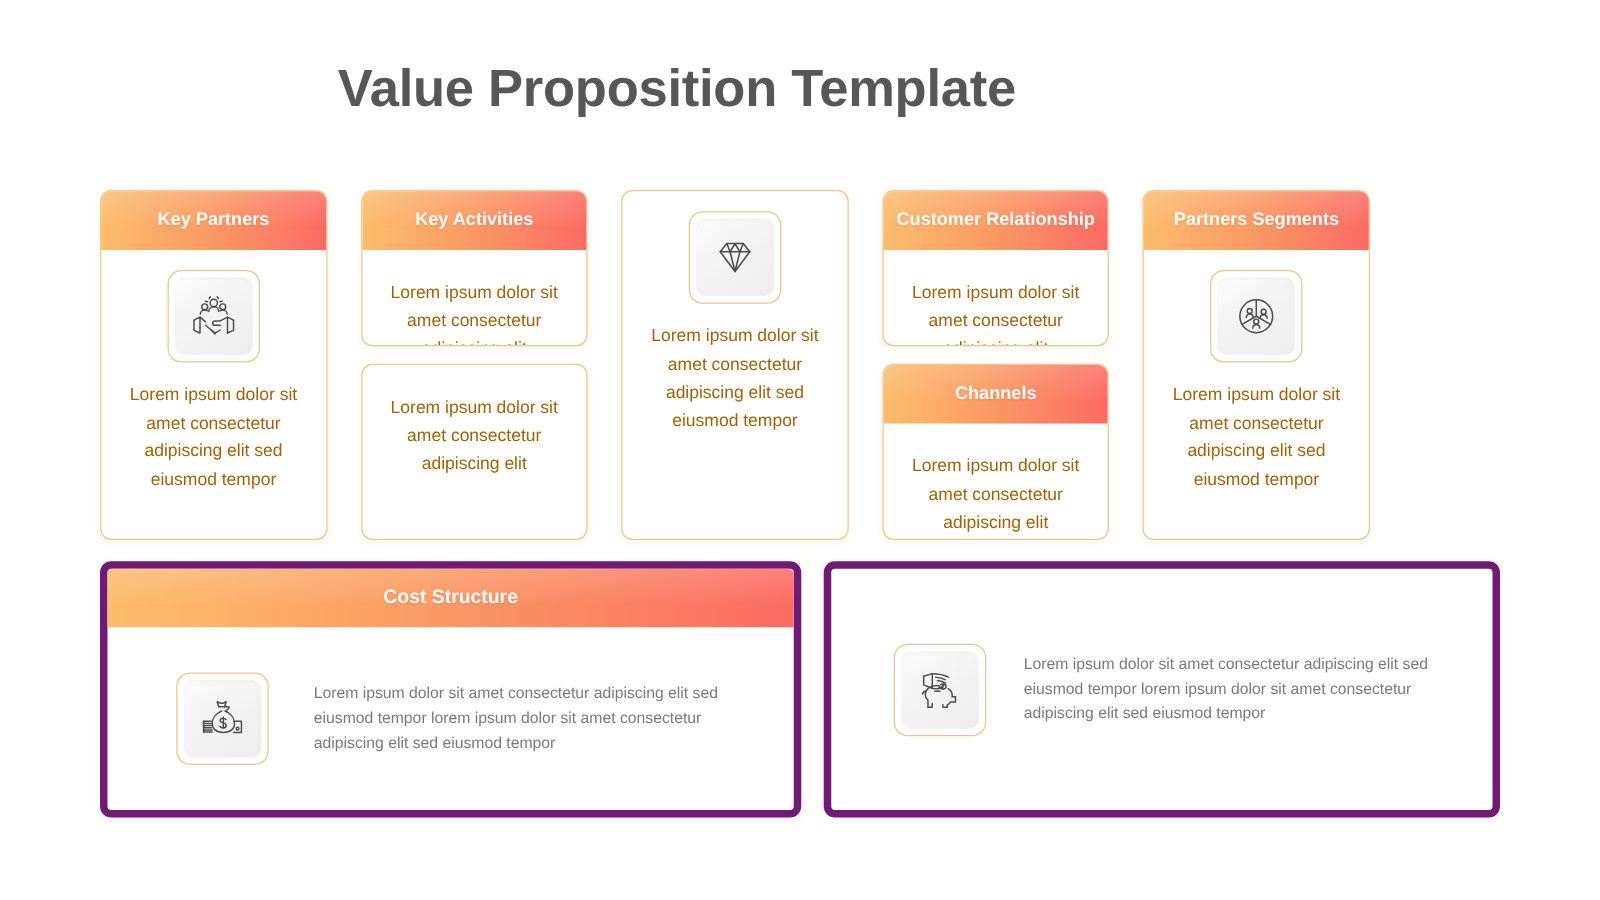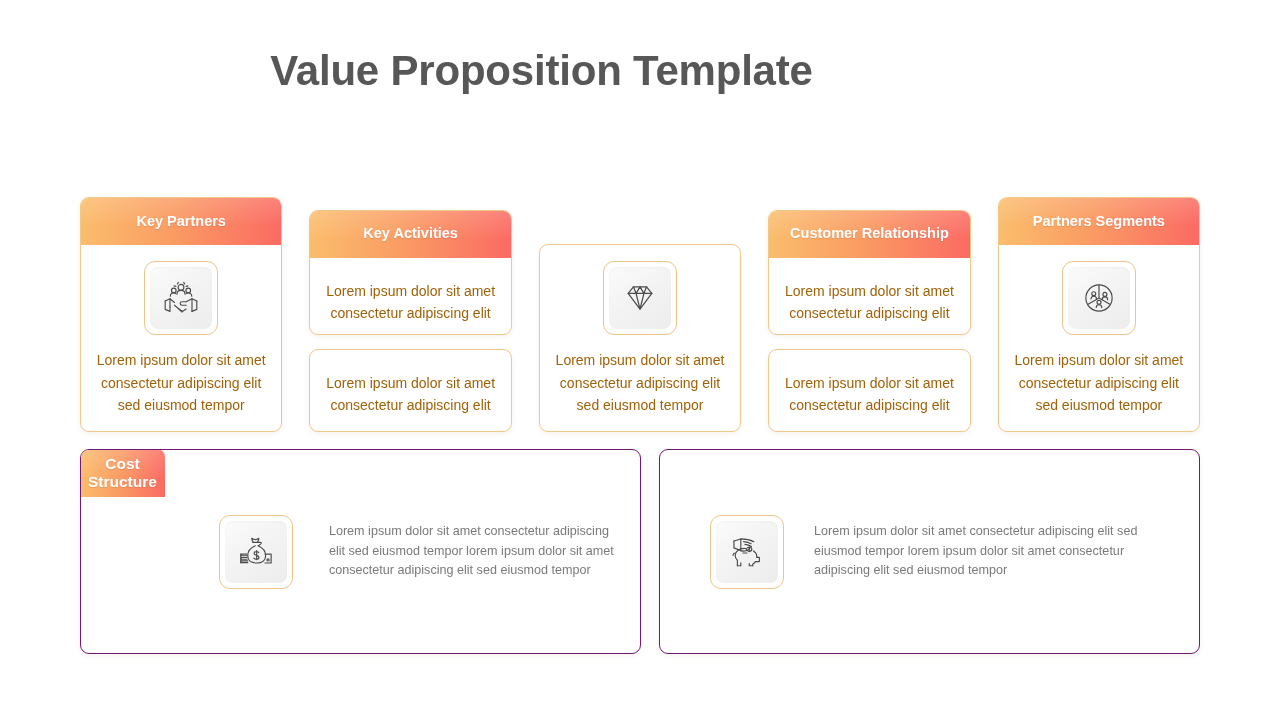--- a/index.html
+++ b/index.html
@@ -30,25 +30,24 @@
     font-weight: bold;
     color: #575757;
     letter-spacing: -0.2px;
   }
 
   
   .top-grid {
     position: absolute;
     left: 80px;
     top: 152px;
-    width: 1120px;
+    width: 1016px;
     height: 280px;
     display: flex;
     gap: 27px;
-    align-items: flex-end;
   }
 
   .column {
     flex: 1 1 0;
     display: flex;
     flex-direction: column;
     gap: 14px;
     min-width: 0;
   }
 
@@ -142,25 +141,25 @@
     position: absolute;
     left: 80px;
     top: 449px;
     width: 1120px;
     height: 205px;
     display: flex;
     gap: 18px;
   }
   .bottom-card {
     background: #ffffff;
-    border: 1px solid #701a75;
+    border: 6px solid #701a75;
     border-radius: 9px;
     box-shadow: 0 2px 5px rgba(180,140,90,0.10);
     display: flex;
-    flex-direction: row;
+    flex-direction: column;
     overflow: hidden;
   }
   .bottom-card.cost { flex: 0 0 561px; }
   .bottom-card.revenue { flex: 0 0 541px; }
 
   .bottom-body {
     flex: 1 1 auto;
     display: flex;
     align-items: center;
     padding: 0 22px 0 55px;
@@ -256,20 +255,23 @@
       <div class="card" style="flex:0 0 125px;">
         <div class="card-header">
           <span class="card-header-title">Customer Relationship</span>
         </div>
         <div class="card-body text-only">
           <p class="body-text">Lorem ipsum dolor sit amet consectetur adipiscing elit</p>
         </div>
       </div>
 
       <div class="card grow">
+        <div class="card-header">
+          <span class="card-header-title">Channels</span>
+        </div>
         <div class="card-body text-only">
           <p class="body-text">Lorem ipsum dolor sit amet consectetur adipiscing elit</p>
         </div>
       </div>
     </div>
 
     <div class="column">
       <div class="card grow">
         <div class="card-header">
           <span class="card-header-title">Partners Segments</span>

